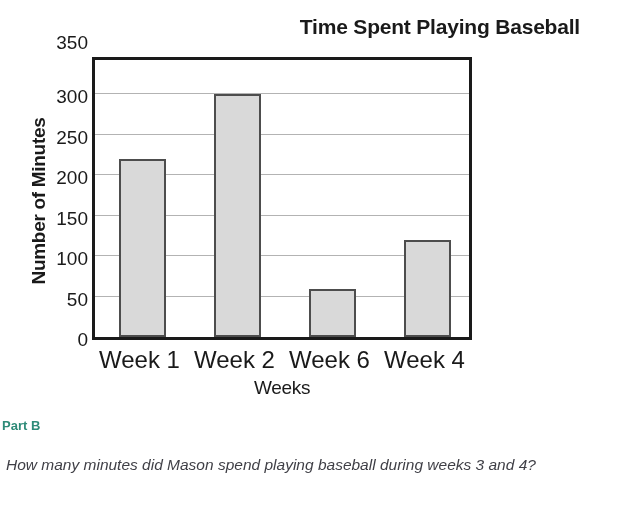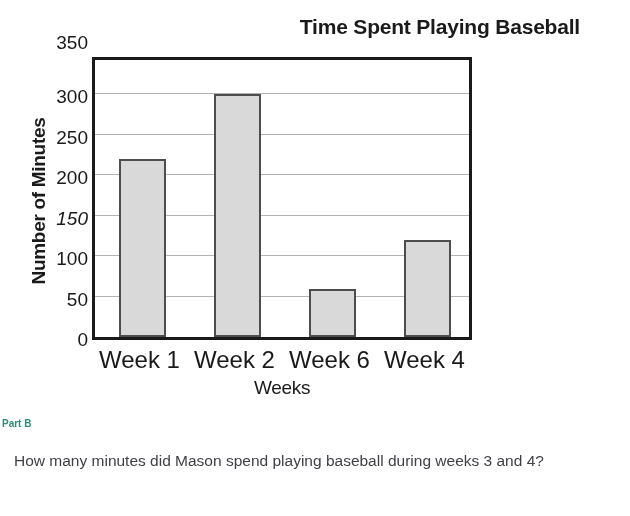--- a/index.html
+++ b/index.html
@@ -121,47 +121,48 @@
   }
 
   
   #question-block {
     position: absolute;
     left: 2px;
     top: 418px;
     width: 612px;
   }
   #part-label {
-    font-size: 10px;
+    font-size: 13px;
     font-weight: bold;
     line-height: 1.2;
     margin: 0 0 18px 0;
   }
   #question-text {
     font-size: 15.5px;
     line-height: 1.65;
     color: #3f3f46;
-    margin: 12px;
+    margin: 4px;
     max-width: 600px;
+    font-style: italic;
   }
 </style>
 </head>
 <body>
 
 <div id="chart-figure">
 
   <div id="chart-title">Time Spent Playing Baseball</div>
 
   <div id="y-axis-title">Number of Minutes</div>
 
   <div id="y-tick-labels">
       <div class="y-tick-label" style="bottom: -9px;">0</div>
       <div class="y-tick-label" style="bottom: 31.4286px;">50</div>
       <div class="y-tick-label" style="bottom: 71.8571px; padding-left: 8px;">100</div>
-      <div class="y-tick-label" style="bottom: 112.286px; font-style: italic;">150</div>
+      <div class="y-tick-label" style="bottom: 112.286px;">150</div>
       <div class="y-tick-label" style="bottom: 152.714px;">200</div>
       <div class="y-tick-label" style="bottom: 193.143px;">250</div>
       <div class="y-tick-label" style="bottom: 233.571px;">300</div>
       <div class="y-tick-label" style="bottom: 288px;">350</div>
     </div>
 
   <div id="plot-area">
     <div id="gridlines">
         <div class="gridline" style="bottom: 40.4286px;"></div>
         <div class="gridline" style="bottom: 80.8571px;"></div>

